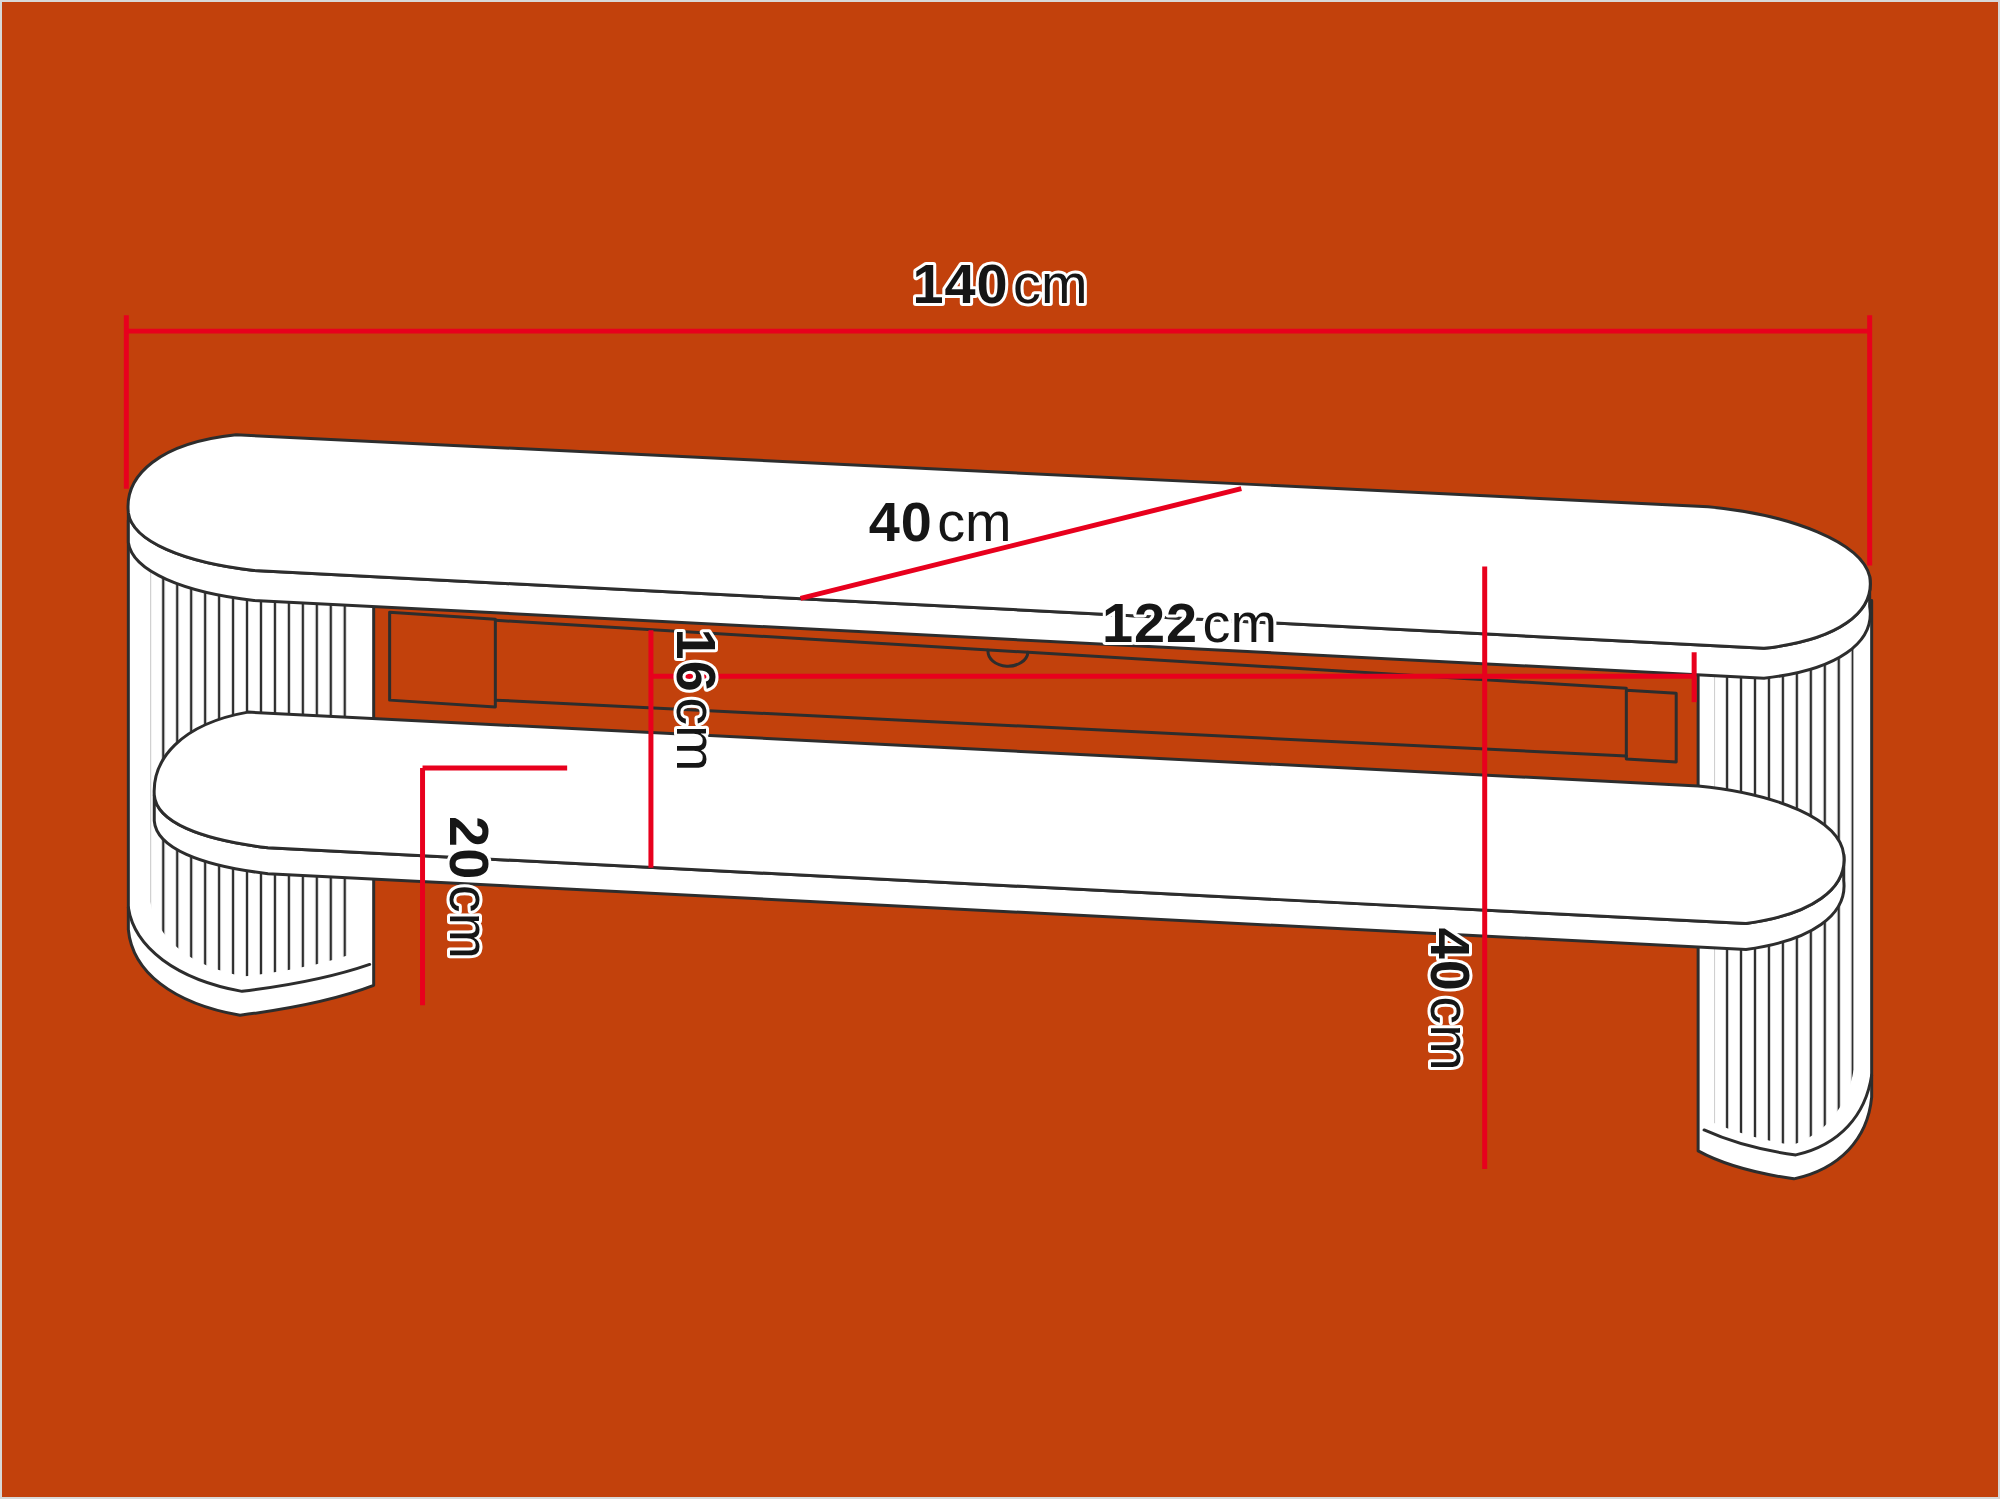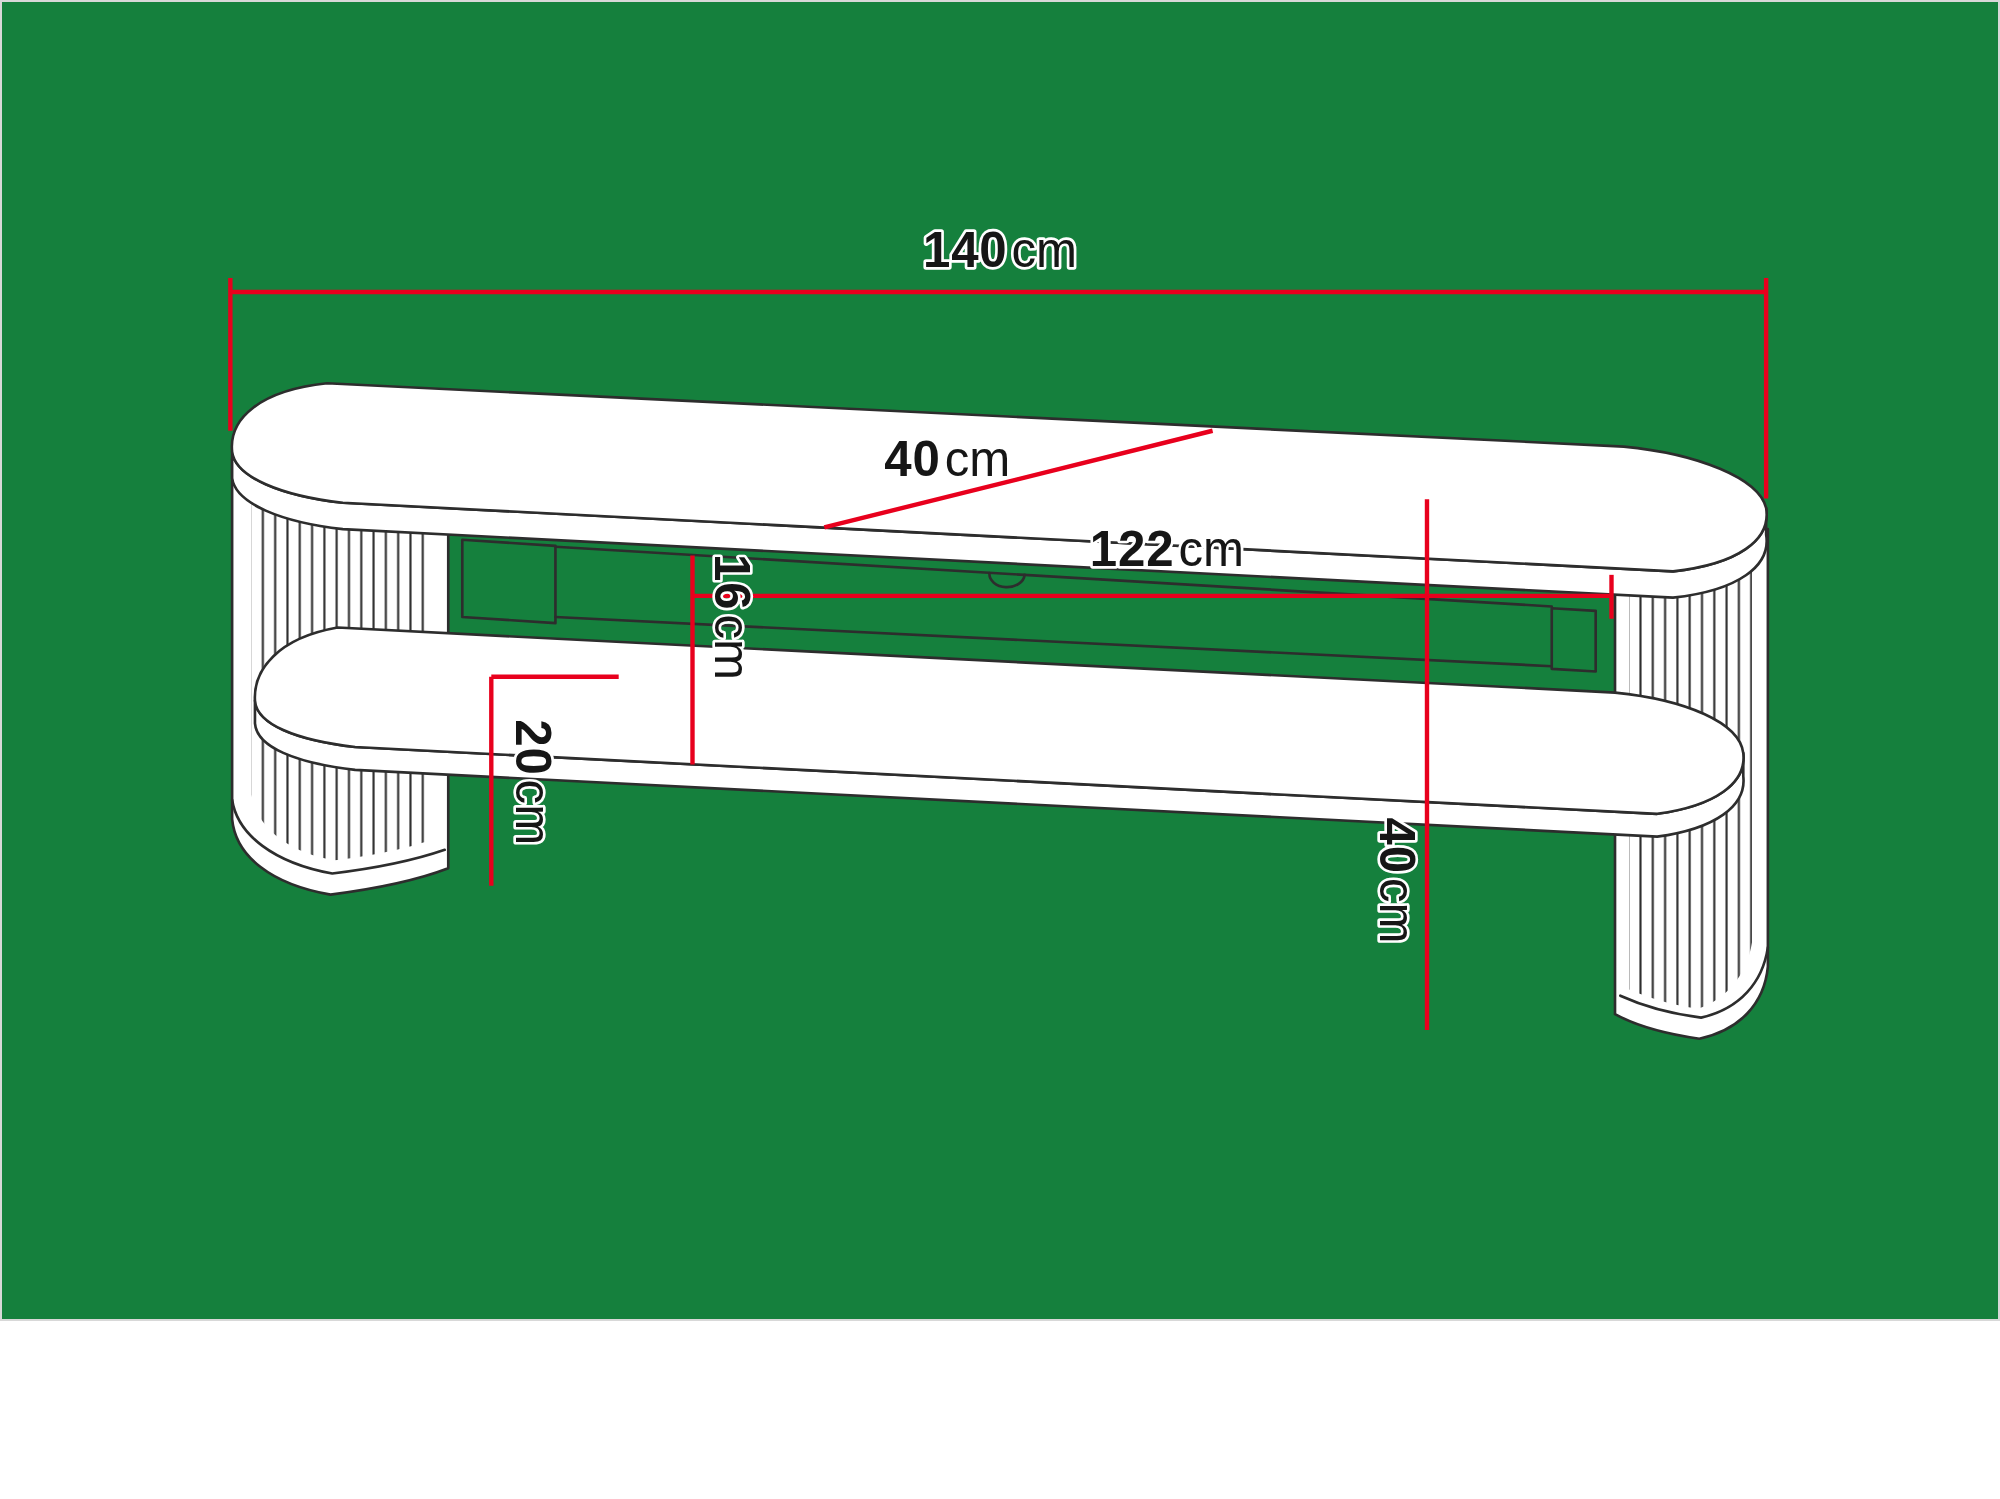--- a/index.html
+++ b/index.html
@@ -1,19 +1,19 @@
 <!DOCTYPE html>
 <html><head>
 <meta charset="utf-8">
 <style>
   html,body{margin:0;padding:0;background:#ffffff;}
   .canvas{
     position:relative;
-    width:2000px;height:1321px;
-    background:#15803d;
+    width:2000px;height:1499px;
+    background:#c2410c;
     border:2px solid #d8d8d8;
     box-sizing:border-box;
     overflow:hidden;
   }
   svg{display:block;width:100%;height:100%;}
   .art path, .art line{stroke-width:3;stroke-linecap:round;stroke-linejoin:round;}
   .dims line, .dims path{stroke-width:5;stroke-linecap:butt;fill:none;}
   .flute{stroke:#2d2d2d;stroke-width:2.4;}
   text{
     font-family:"Liberation Sans","DejaVu Sans",sans-serif;

